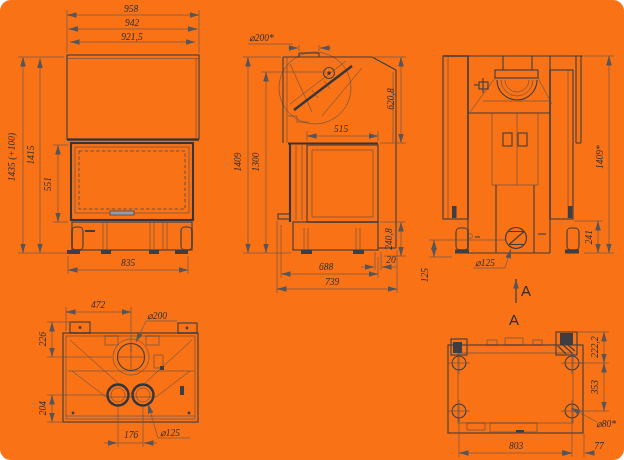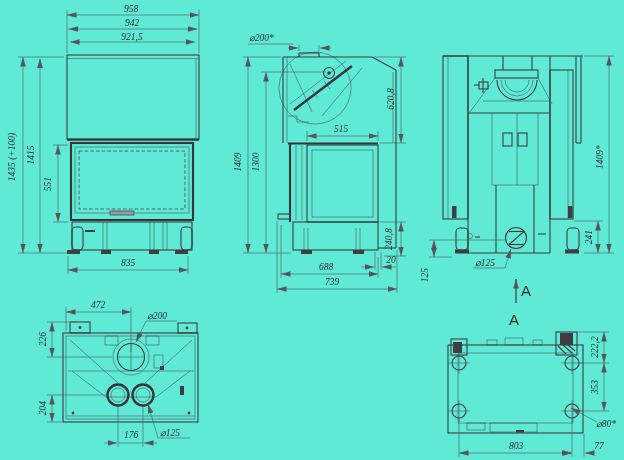--- a/index.html
+++ b/index.html
@@ -1,16 +1,16 @@
 <!DOCTYPE html>
 <html><head>
 <meta charset="utf-8">
 <style>
   html,body{margin:0;padding:0;background:#fff;}
-  .stage{position:relative;width:624px;height:460px;background:#5eead4;font-family:"Liberation Sans",sans-serif;}
+  .stage{position:relative;width:624px;height:460px;background:#f97316;font-family:"Liberation Sans",sans-serif;border-radius:11px;}
   svg{display:block;}
   .ol{stroke:#3d3d42;fill:none;stroke-width:1.1;}
   .ob{stroke:#35353a;fill:none;stroke-width:2.1;}
   .thin{stroke:#4a4a50;fill:none;stroke-width:0.55;}
   .dash{stroke:#4a4a50;fill:none;stroke-width:0.8;stroke-dasharray:3.5,2.2;}
   .dim{stroke:#55555a;fill:none;stroke-width:0.6;}
   .fillD{fill:#3d3d42;stroke:none;}
   .dimtxt{font:italic 9.5px "Liberation Serif",serif;fill:#2e2e33;}
   .biglbl{font:15px "Liberation Sans",sans-serif;fill:#2e2e33;}
 </style>

